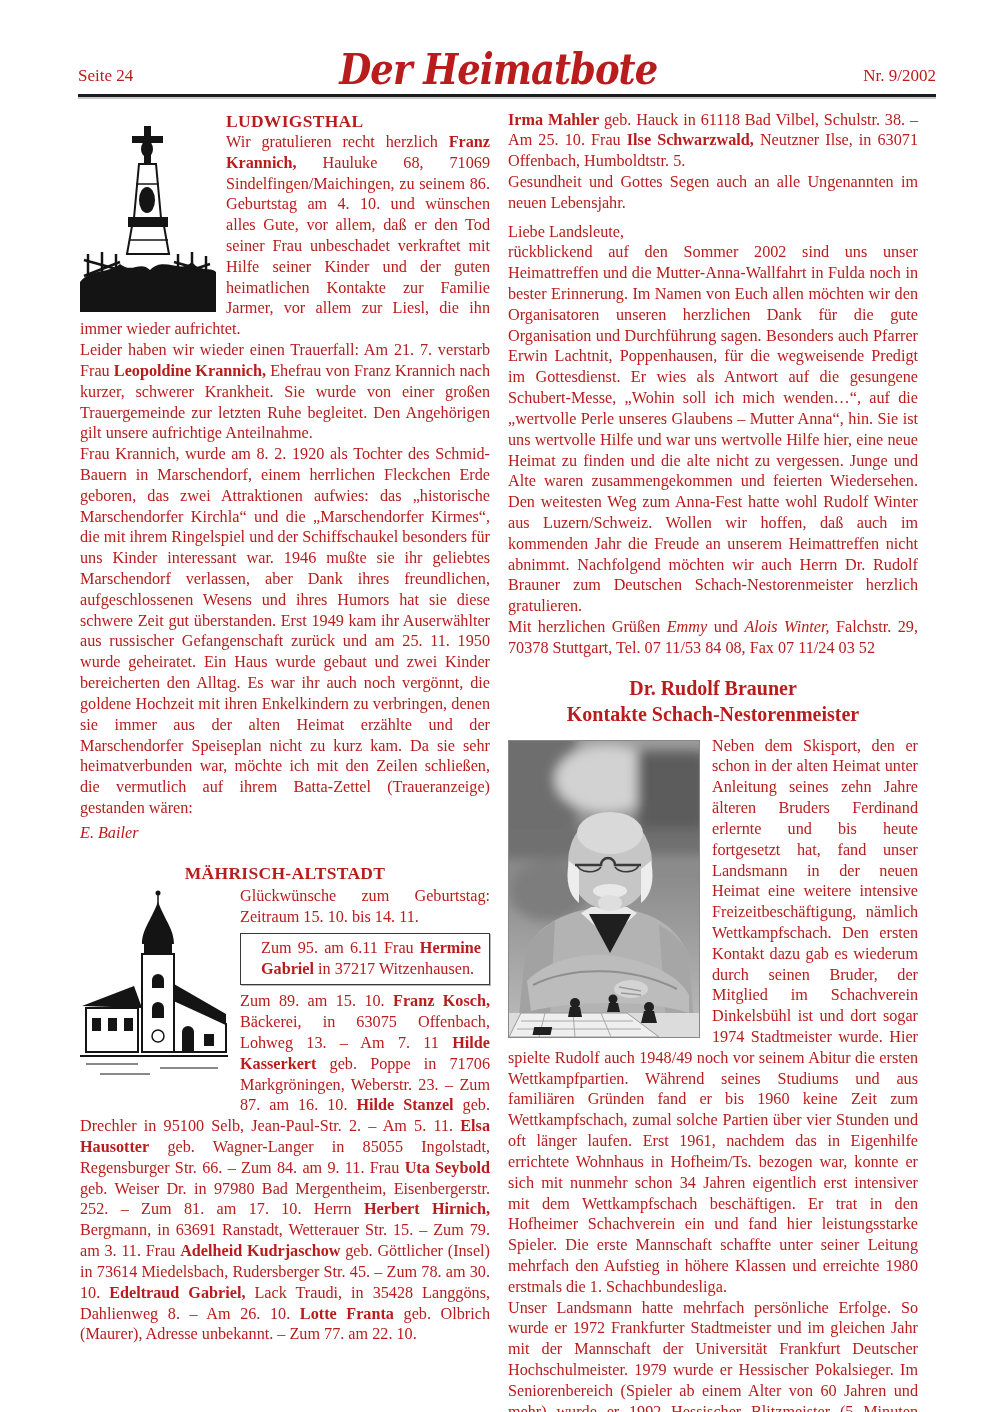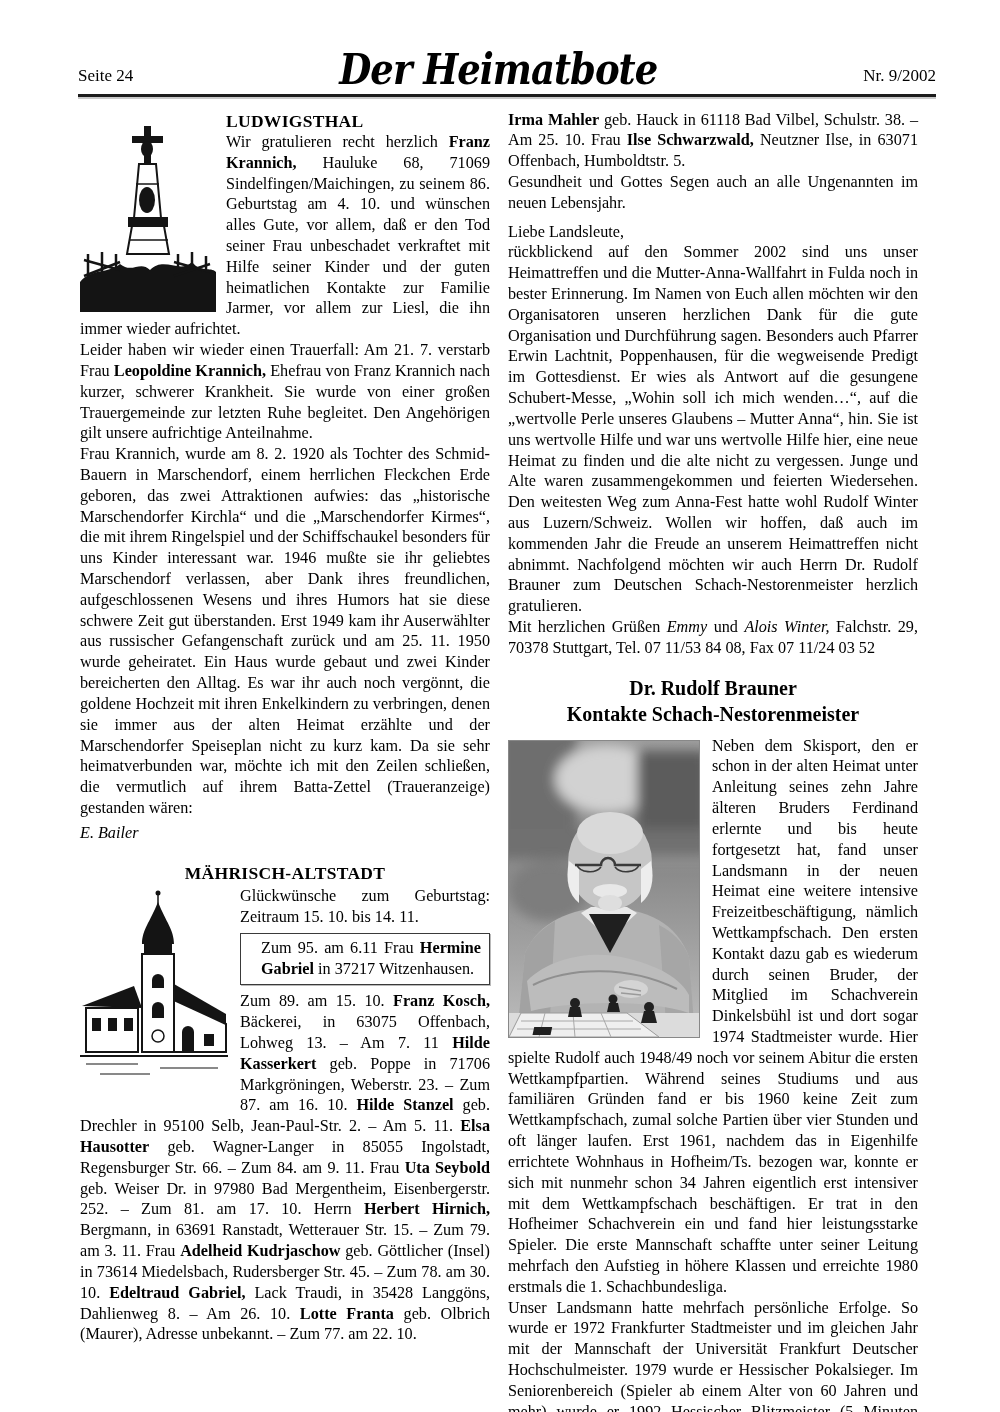--- a/index.html
+++ b/index.html
@@ -1,16 +1,16 @@
 <!DOCTYPE html>
 <html lang="de"><head>
 <meta charset="utf-8">
 <style>
   html,body{margin:0;padding:0;background:#ffffff;}
-  .page{position:relative;width:1000px;height:1412px;background:#ffffff;color:#000000;
+  .page{position:relative;width:1000px;height:1412px;background:#ffffff;color:#b91c1c;
         font-family:"Liberation Serif","DejaVu Serif",serif;overflow:hidden;box-sizing:border-box;}
   
   .hdr{display:flex;align-items:flex-end;justify-content:space-between;
        padding:30px 64px 6px 78px;height:58px;box-sizing:content-box;}
   .hdr .side{font-size:17px;line-height:1;padding-bottom:4px;}
   .masthead{font-family:"DejaVu Serif","Liberation Serif",serif;font-weight:bold;font-style:italic;
             font-size:37px;letter-spacing:-1px;line-height:1;transform:scaleY(1.15);}
   .rule{margin:0 64px 0 78px;height:2.5px;background:#1c1c1c;box-shadow:0 2px 0 #c9c9c9;}
   
   .cols{display:flex;gap:18px;padding:13px 62px 0 80px;}

